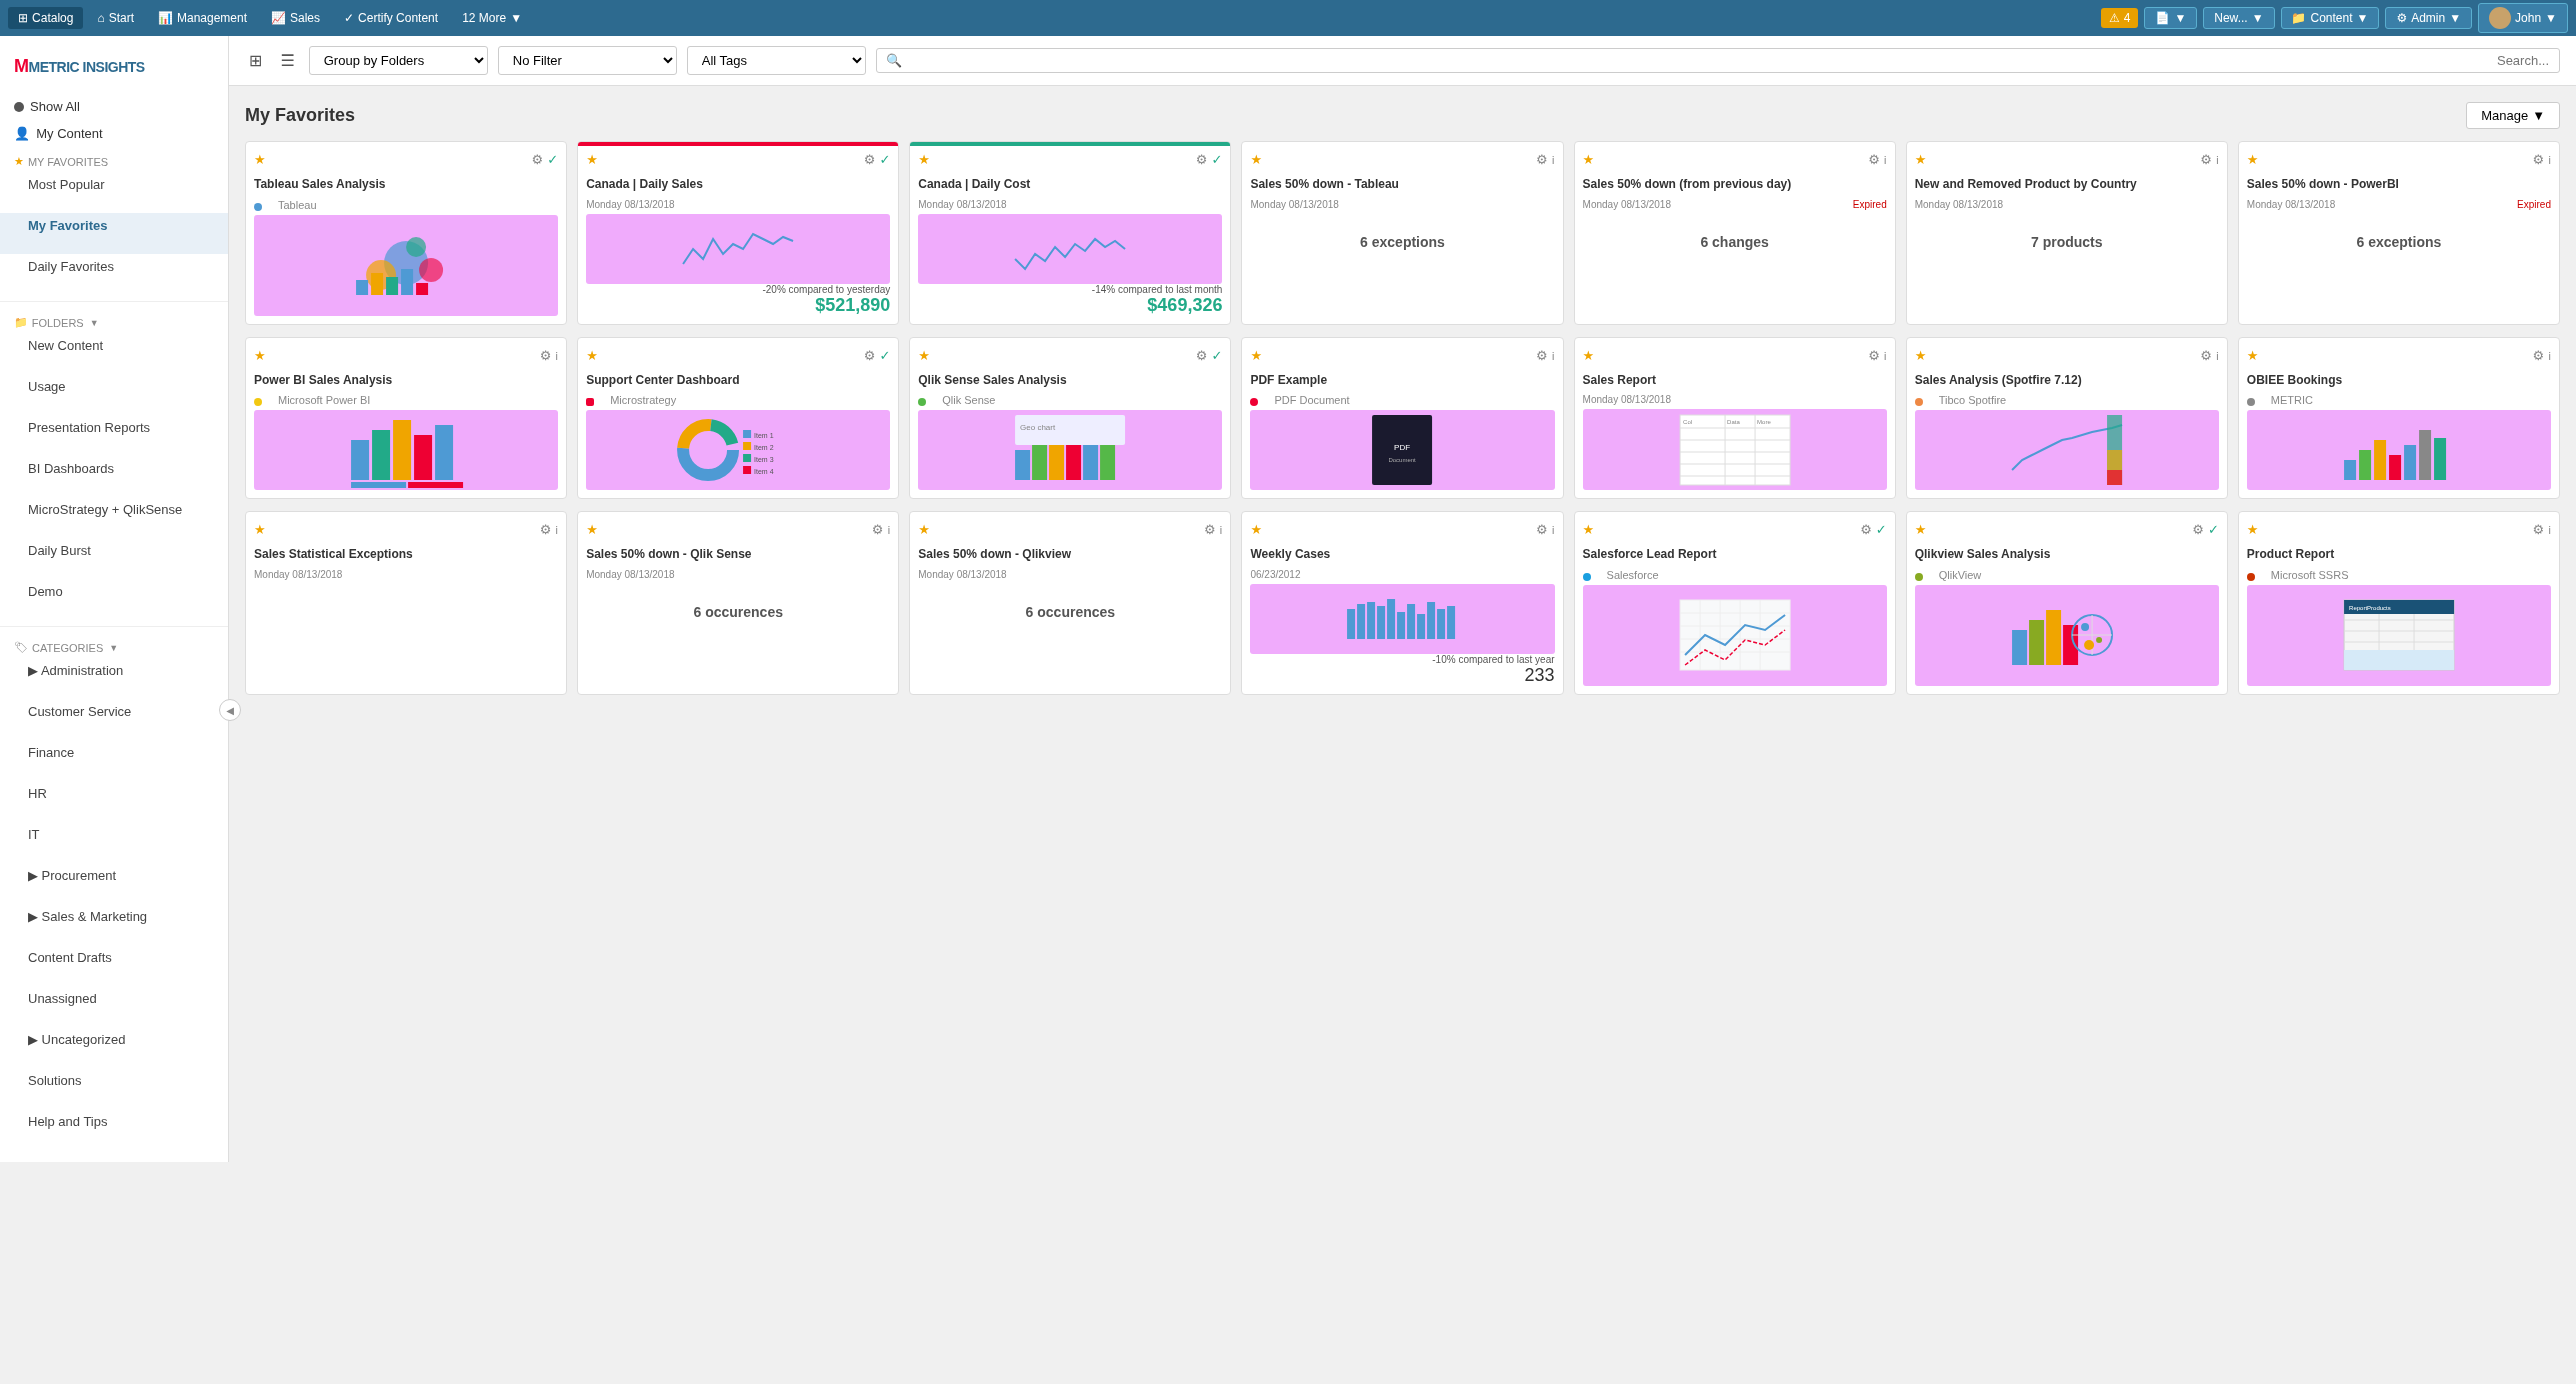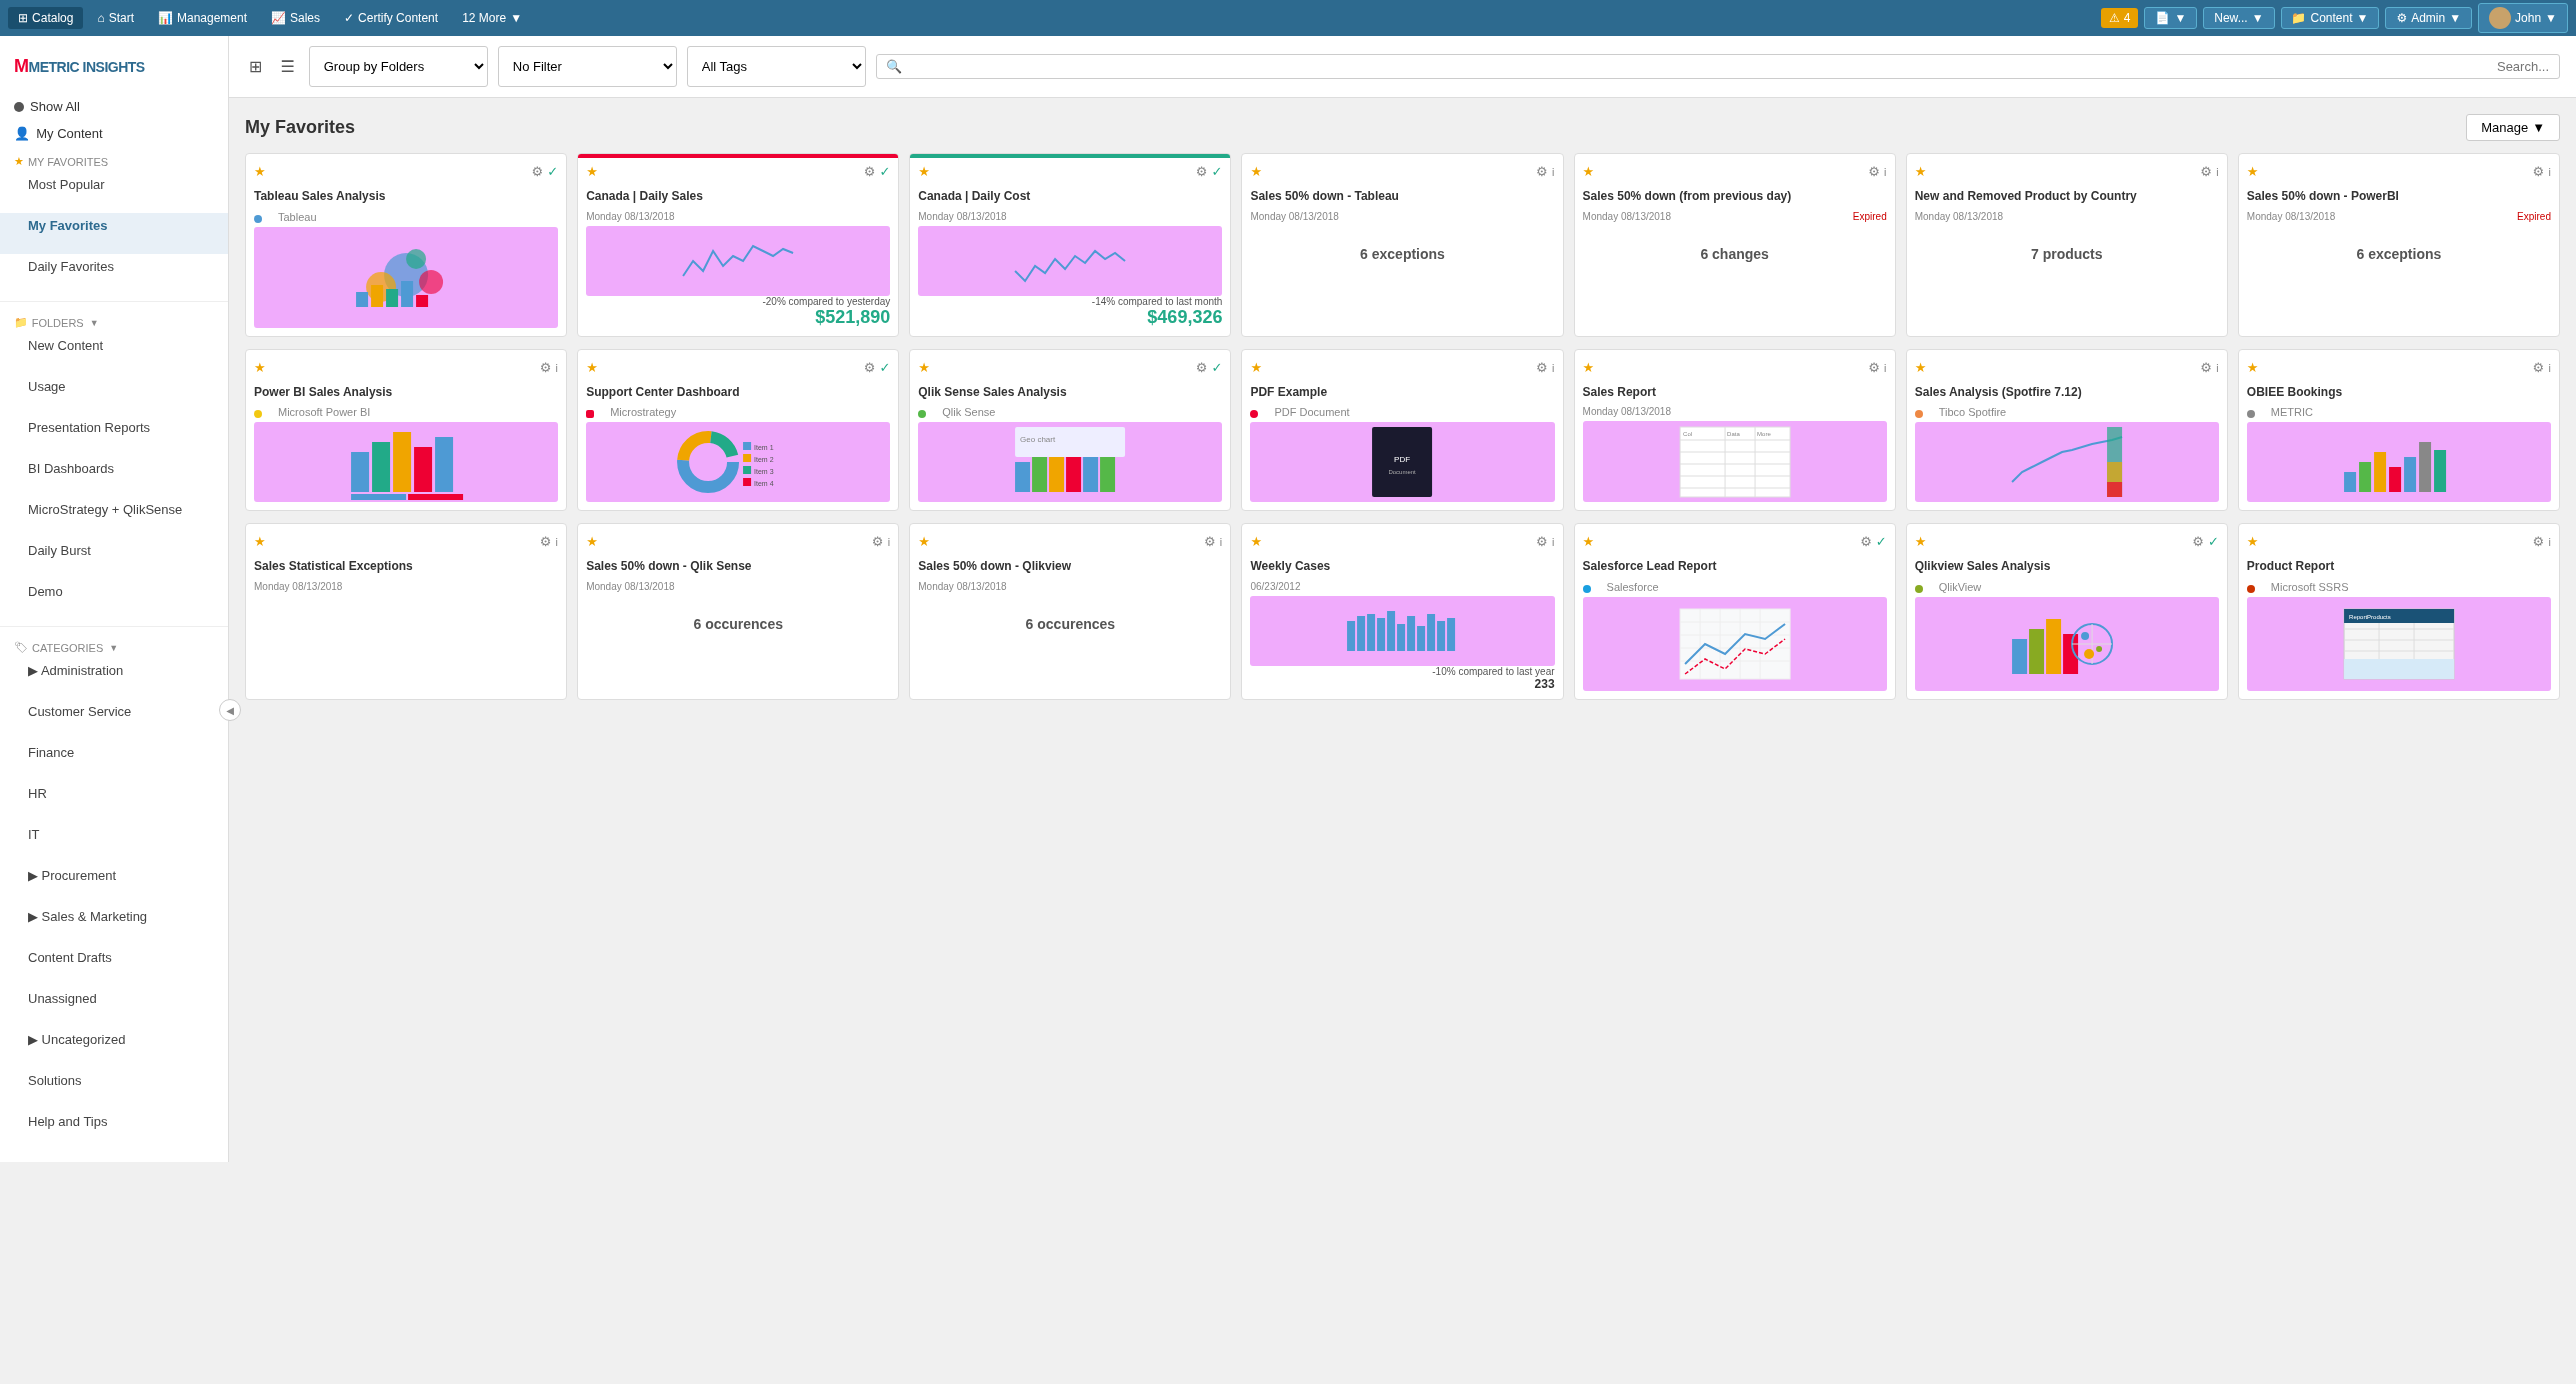--- a/index.html
+++ b/index.html
@@ -138,21 +138,21 @@
       background: none;
       border: none;
       cursor: pointer;
       padding: 4px;
       color: #555;
       font-size: 16px;
     }
     .toolbar select {
       border: 1px solid #ccc;
       border-radius: 3px;
-      padding: 11px 10px;
+      padding: 5px 10px;
       font-size: 13px;
       background: #fff;
       cursor: pointer;
       min-width: 179px;
     }
     .toolbar .search-box {
       flex: 1;
       display: flex;
       align-items: center;
       border: 1px solid #ccc;
@@ -926,21 +926,21 @@
                 <rect x="55" y="18" width="8" height="27" fill="#4e9ad4"></rect>
                 <rect x="65" y="10" width="8" height="35" fill="#4e9ad4"></rect>
                 <rect x="75" y="20" width="8" height="25" fill="#4e9ad4"></rect>
                 <rect x="85" y="8" width="8" height="37" fill="#4e9ad4"></rect>
                 <rect x="95" y="15" width="8" height="30" fill="#4e9ad4"></rect>
                 <rect x="105" y="12" width="8" height="33" fill="#4e9ad4"></rect>
               </svg>
             </div>
             <div class="card-stat">
               <div class="change">-10% compared to last year</div>
-              <div style="font-size:12px;font-weight:bold;color:#333;">233</div>
+              <div style="font-size:18px;font-weight:normal;color:#333;">233</div>
             </div>
           </div>
         </div>
 
         <div class="card">
           <div class="card-top-border"></div>
           <div class="card-header">
             <span style="color:#f0a500;">★</span>
             <div class="card-actions">
               <span class="gear">⚙</span>

